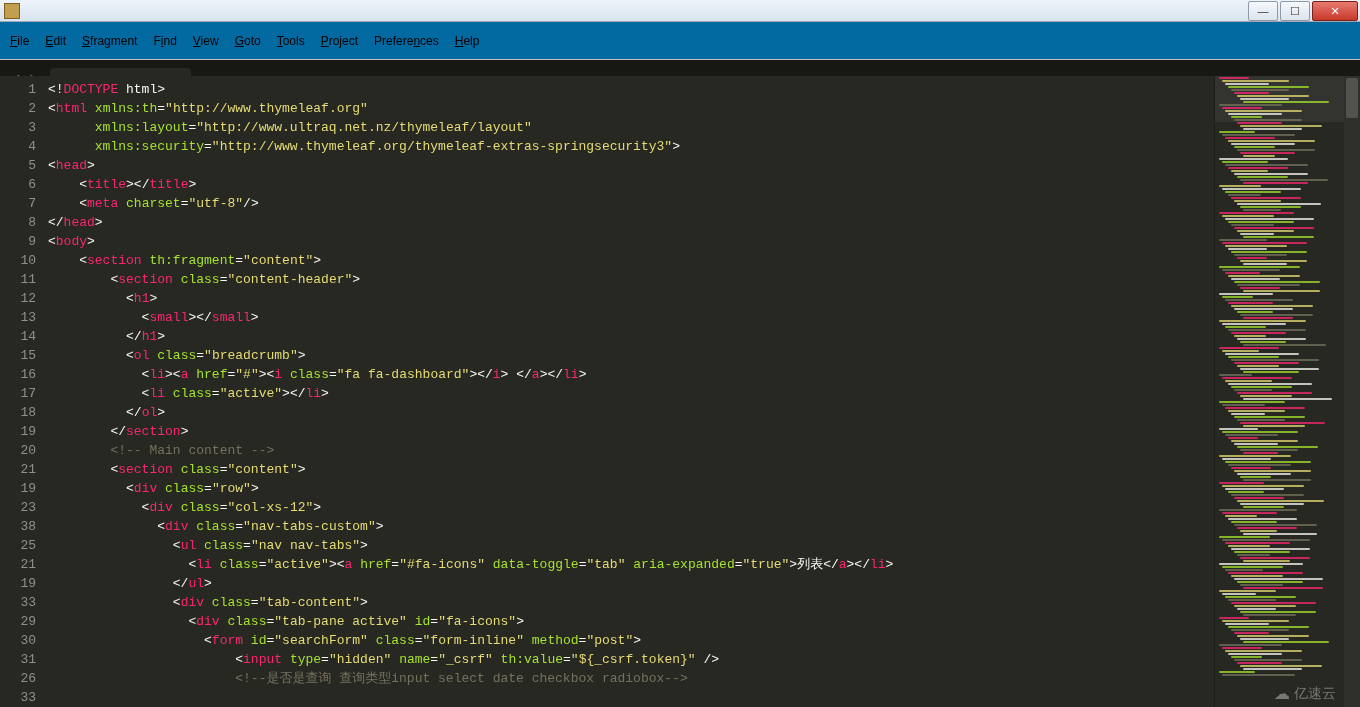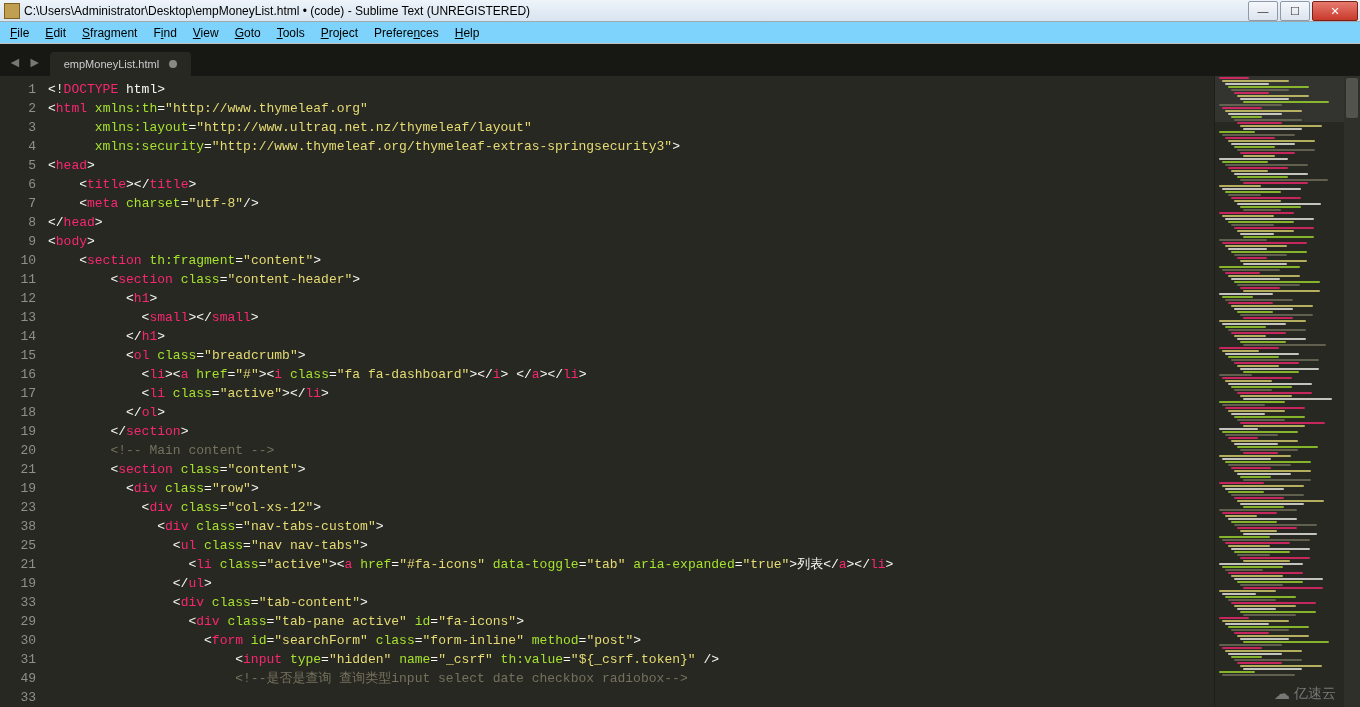--- a/index.html
+++ b/index.html
@@ -7,21 +7,21 @@
 
 
 .titlebar { height:22px; background:linear-gradient(#eef4fa,#d8e4f0); display:flex; align-items:center; border-bottom:1px solid #a0a8b0; position:relative; }
 .titlebar .app-icon { width:16px; height:16px; margin:0 4px; background:#c0a050; border:1px solid #806020; }
 .titlebar .title-text { font-size:12px; color:#000; flex:1; }
 .win-ctrls { display:flex; height:20px; position:absolute; right:2px; top:1px; }
 .win-btn { width:30px; height:20px; margin-left:2px; display:flex; align-items:center; justify-content:center; font-size:11px; font-family:Arial; border:1px solid #8f9aa8; background:linear-gradient(#f5f8fc,#dde4ee); border-radius:2px; color:#333; }
 .win-btn.close { width:46px; background:linear-gradient(#e67a6f,#c83a2b); color:#fff; border-color:#7a2018; }
 
 
-.menubar { height:22px; background:#7dd3fc; display:flex; align-items:center; padding:0 2px; border-bottom:1px solid #c0c0c0; }
+.menubar { height:38px; background:#0369a1; display:flex; align-items:center; padding:0 2px; border-bottom:1px solid #c0c0c0; }
 .menu-item { padding:2px 8px; font-size:12px; color:#000; }
 .menu-item .ul { text-decoration:underline; }
 
 
 .tabrow { height:32px; background:#171814; display:flex; align-items:flex-end; padding-left:2px; }
 .nav-arrows { display:flex; gap:6px; padding:0 8px 6px 6px; color:#787870; font-size:14px; }
 .tab { background:#272822; color:#ccc; font-size:11px; padding:6px 14px 6px 14px; border-radius:4px 4px 0 0; display:flex; align-items:center; gap:10px; margin-bottom:0; }
 .tab .dot { width:8px; height:8px; border-radius:50%; background:#8a8a82; display:inline-block; }
 
 
@@ -44,21 +44,20 @@
 .txt { color:#f8f8f2; }        
 
 .watermark { position:absolute; right:24px; bottom:4px; font-size:14px; color:#808080; display:flex; align-items:center; gap:4px; opacity:.9; }
 .watermark .wm-ico { font-size:16px; color:#808080; }
 </style>
 </head>
 <body>
 
 <div class="titlebar">
   <div class="app-icon"></div>
-  <div class="title-text">C:\Users\Administrator\Desktop\empMoneyList.html • (code) - Sublime Text (UNREGISTERED)</div>
   <div class="win-ctrls">
     <div class="win-btn">—</div>
     <div class="win-btn">☐</div>
     <div class="win-btn close">✕</div>
   </div>
 </div>
 
 <div class="menubar">
   <div class="menu-item"><span class="ul">F</span><span>ile</span></div>
   <div class="menu-item"><span class="ul">E</span><span>dit</span></div>
@@ -109,21 +108,21 @@
       <div>19</div>
       <div>23</div>
       <div>38</div>
       <div>25</div>
       <div>21</div>
       <div>19</div>
       <div>33</div>
       <div>29</div>
       <div>30</div>
       <div>31</div>
-      <div>49</div>
+      <div>26</div>
       <div>33</div>
     </div>
   <div class="code" id="code"><div><span class="pnc">&lt;!</span><span class="doct">DOCTYPE</span><span class="pnc"> html</span><span class="pnc">&gt;</span></div><div><span class="pnc">&lt;</span><span class="tag">html</span><span class="pnc"> </span><span class="attr">xmlns:th</span><span class="pnc">=</span><span class="str">"http://www.thymeleaf.org"</span></div><div><span class="pnc">      </span><span class="attr">xmlns:layout</span><span class="pnc">=</span><span class="str">"http://www.ultraq.net.nz/thymeleaf/layout"</span></div><div><span class="pnc">      </span><span class="attr">xmlns:security</span><span class="pnc">=</span><span class="str">"http://www.thymeleaf.org/thymeleaf-extras-springsecurity3"</span><span class="pnc">&gt;</span></div><div><span class="pnc">&lt;</span><span class="tag">head</span><span class="pnc">&gt;</span></div><div><span class="pnc">    &lt;</span><span class="tag">title</span><span class="pnc">&gt;&lt;/</span><span class="tag">title</span><span class="pnc">&gt;</span></div><div><span class="pnc">    &lt;</span><span class="tag">meta</span><span class="pnc"> </span><span class="attr">charset</span><span class="pnc">=</span><span class="str">"utf-8"</span><span class="pnc">/&gt;</span></div><div><span class="pnc">&lt;/</span><span class="tag">head</span><span class="pnc">&gt;</span></div><div><span class="pnc">&lt;</span><span class="tag">body</span><span class="pnc">&gt;</span></div><div><span class="pnc">    &lt;</span><span class="tag">section</span><span class="pnc"> </span><span class="attr">th:fragment</span><span class="pnc">=</span><span class="str">"content"</span><span class="pnc">&gt;</span></div><div><span class="pnc">        &lt;</span><span class="tag">section</span><span class="pnc"> </span><span class="attr">class</span><span class="pnc">=</span><span class="str">"content-header"</span><span class="pnc">&gt;</span></div><div><span class="pnc">          &lt;</span><span class="tag">h1</span><span class="pnc">&gt;</span></div><div><span class="pnc">            &lt;</span><span class="tag">small</span><span class="pnc">&gt;&lt;/</span><span class="tag">small</span><span class="pnc">&gt;</span></div><div><span class="pnc">          &lt;/</span><span class="tag">h1</span><span class="pnc">&gt;</span></div><div><span class="pnc">          &lt;</span><span class="tag">ol</span><span class="pnc"> </span><span class="attr">class</span><span class="pnc">=</span><span class="str">"breadcrumb"</span><span class="pnc">&gt;</span></div><div><span class="pnc">            &lt;</span><span class="tag">li</span><span class="pnc">&gt;&lt;</span><span class="tag">a</span><span class="pnc"> </span><span class="attr">href</span><span class="pnc">=</span><span class="str">"#"</span><span class="pnc">&gt;&lt;</span><span class="tag">i</span><span class="pnc"> </span><span class="attr">class</span><span class="pnc">=</span><span class="str">"fa fa-dashboard"</span><span class="pnc">&gt;&lt;/</span><span class="tag">i</span><span class="pnc">&gt; &lt;/</span><span class="tag">a</span><span class="pnc">&gt;&lt;/</span><span class="tag">li</span><span class="pnc">&gt;</span></div><div><span class="pnc">            &lt;</span><span class="tag">li</span><span class="pnc"> </span><span class="attr">class</span><span class="pnc">=</span><span class="str">"active"</span><span class="pnc">&gt;&lt;/</span><span class="tag">li</span><span class="pnc">&gt;</span></div><div><span class="pnc">          &lt;/</span><span class="tag">ol</span><span class="pnc">&gt;</span></div><div><span class="pnc">        &lt;/</span><span class="tag">section</span><span class="pnc">&gt;</span></div><div><span class="pnc"></span></div><div><span class="pnc">        </span><span class="com">&lt;!-- Main content --&gt;</span></div><div><span class="pnc">        &lt;</span><span class="tag">section</span><span class="pnc"> </span><span class="attr">class</span><span class="pnc">=</span><span class="str">"content"</span><span class="pnc">&gt;</span></div><div><span class="pnc">          &lt;</span><span class="tag">div</span><span class="pnc"> </span><span class="attr">class</span><span class="pnc">=</span><span class="str">"row"</span><span class="pnc">&gt;</span></div><div><span class="pnc">            &lt;</span><span class="tag">div</span><span class="pnc"> </span><span class="attr">class</span><span class="pnc">=</span><span class="str">"col-xs-12"</span><span class="pnc">&gt;</span></div><div><span class="pnc">              &lt;</span><span class="tag">div</span><span class="pnc"> </span><span class="attr">class</span><span class="pnc">=</span><span class="str">"nav-tabs-custom"</span><span class="pnc">&gt;</span></div><div><span class="pnc">                &lt;</span><span class="tag">ul</span><span class="pnc"> </span><span class="attr">class</span><span class="pnc">=</span><span class="str">"nav nav-tabs"</span><span class="pnc">&gt;</span></div><div><span class="pnc">                  &lt;</span><span class="tag">li</span><span class="pnc"> </span><span class="attr">class</span><span class="pnc">=</span><span class="str">"active"</span><span class="pnc">&gt;&lt;</span><span class="tag">a</span><span class="pnc"> </span><span class="attr">href</span><span class="pnc">=</span><span class="str">"#fa-icons"</span><span class="pnc"> </span><span class="attr">data-toggle</span><span class="pnc">=</span><span class="str">"tab"</span><span class="pnc"> </span><span class="attr">aria-expanded</span><span class="pnc">=</span><span class="str">"true"</span><span class="pnc">&gt;</span><span class="txt">列表</span><span class="pnc">&lt;/</span><span class="tag">a</span><span class="pnc">&gt;&lt;/</span><span class="tag">li</span><span class="pnc">&gt;</span></div><div><span class="pnc">                &lt;/</span><span class="tag">ul</span><span class="pnc">&gt;</span></div><div><span class="pnc">                &lt;</span><span class="tag">div</span><span class="pnc"> </span><span class="attr">class</span><span class="pnc">=</span><span class="str">"tab-content"</span><span class="pnc">&gt;</span></div><div><span class="pnc">                  &lt;</span><span class="tag">div</span><span class="pnc"> </span><span class="attr">class</span><span class="pnc">=</span><span class="str">"tab-pane active"</span><span class="pnc"> </span><span class="attr">id</span><span class="pnc">=</span><span class="str">"fa-icons"</span><span class="pnc">&gt;</span></div><div><span class="pnc">                    &lt;</span><span class="tag">form</span><span class="pnc"> </span><span class="attr">id</span><span class="pnc">=</span><span class="str">"searchForm"</span><span class="pnc"> </span><span class="attr">class</span><span class="pnc">=</span><span class="str">"form-inline"</span><span class="pnc"> </span><span class="attr">method</span><span class="pnc">=</span><span class="str">"post"</span><span class="pnc">&gt;</span></div><div><span class="pnc">                        &lt;</span><span class="tag">input</span><span class="pnc"> </span><span class="attr">type</span><span class="pnc">=</span><span class="str">"hidden"</span><span class="pnc"> </span><span class="attr">name</span><span class="pnc">=</span><span class="str">"_csrf"</span><span class="pnc"> </span><span class="attr">th:value</span><span class="pnc">=</span><span class="str">"${_csrf.token}"</span><span class="pnc"> /&gt;</span></div><div><span class="pnc">                        </span><span class="com">&lt;!--是否是查询 查询类型input select date checkbox radiobox--&gt;</span></div></div>
   <div class="minimap" id="minimap">
     <div class="mm-view"></div>
   <div class="mm-line" style="margin-left:4px;width:30px;background:#f92672;opacity:.75"></div>
       <div class="mm-line" style="margin-left:7px;width:67px;background:#e6db74;opacity:.75"></div>
       <div class="mm-line" style="margin-left:10px;width:44px;background:#f8f8f2;opacity:.75"></div>
       <div class="mm-line" style="margin-left:13px;width:81px;background:#a6e22e;opacity:.75"></div>
       <div class="mm-line" style="margin-left:16px;width:58px;background:#75715e;opacity:.75"></div>

